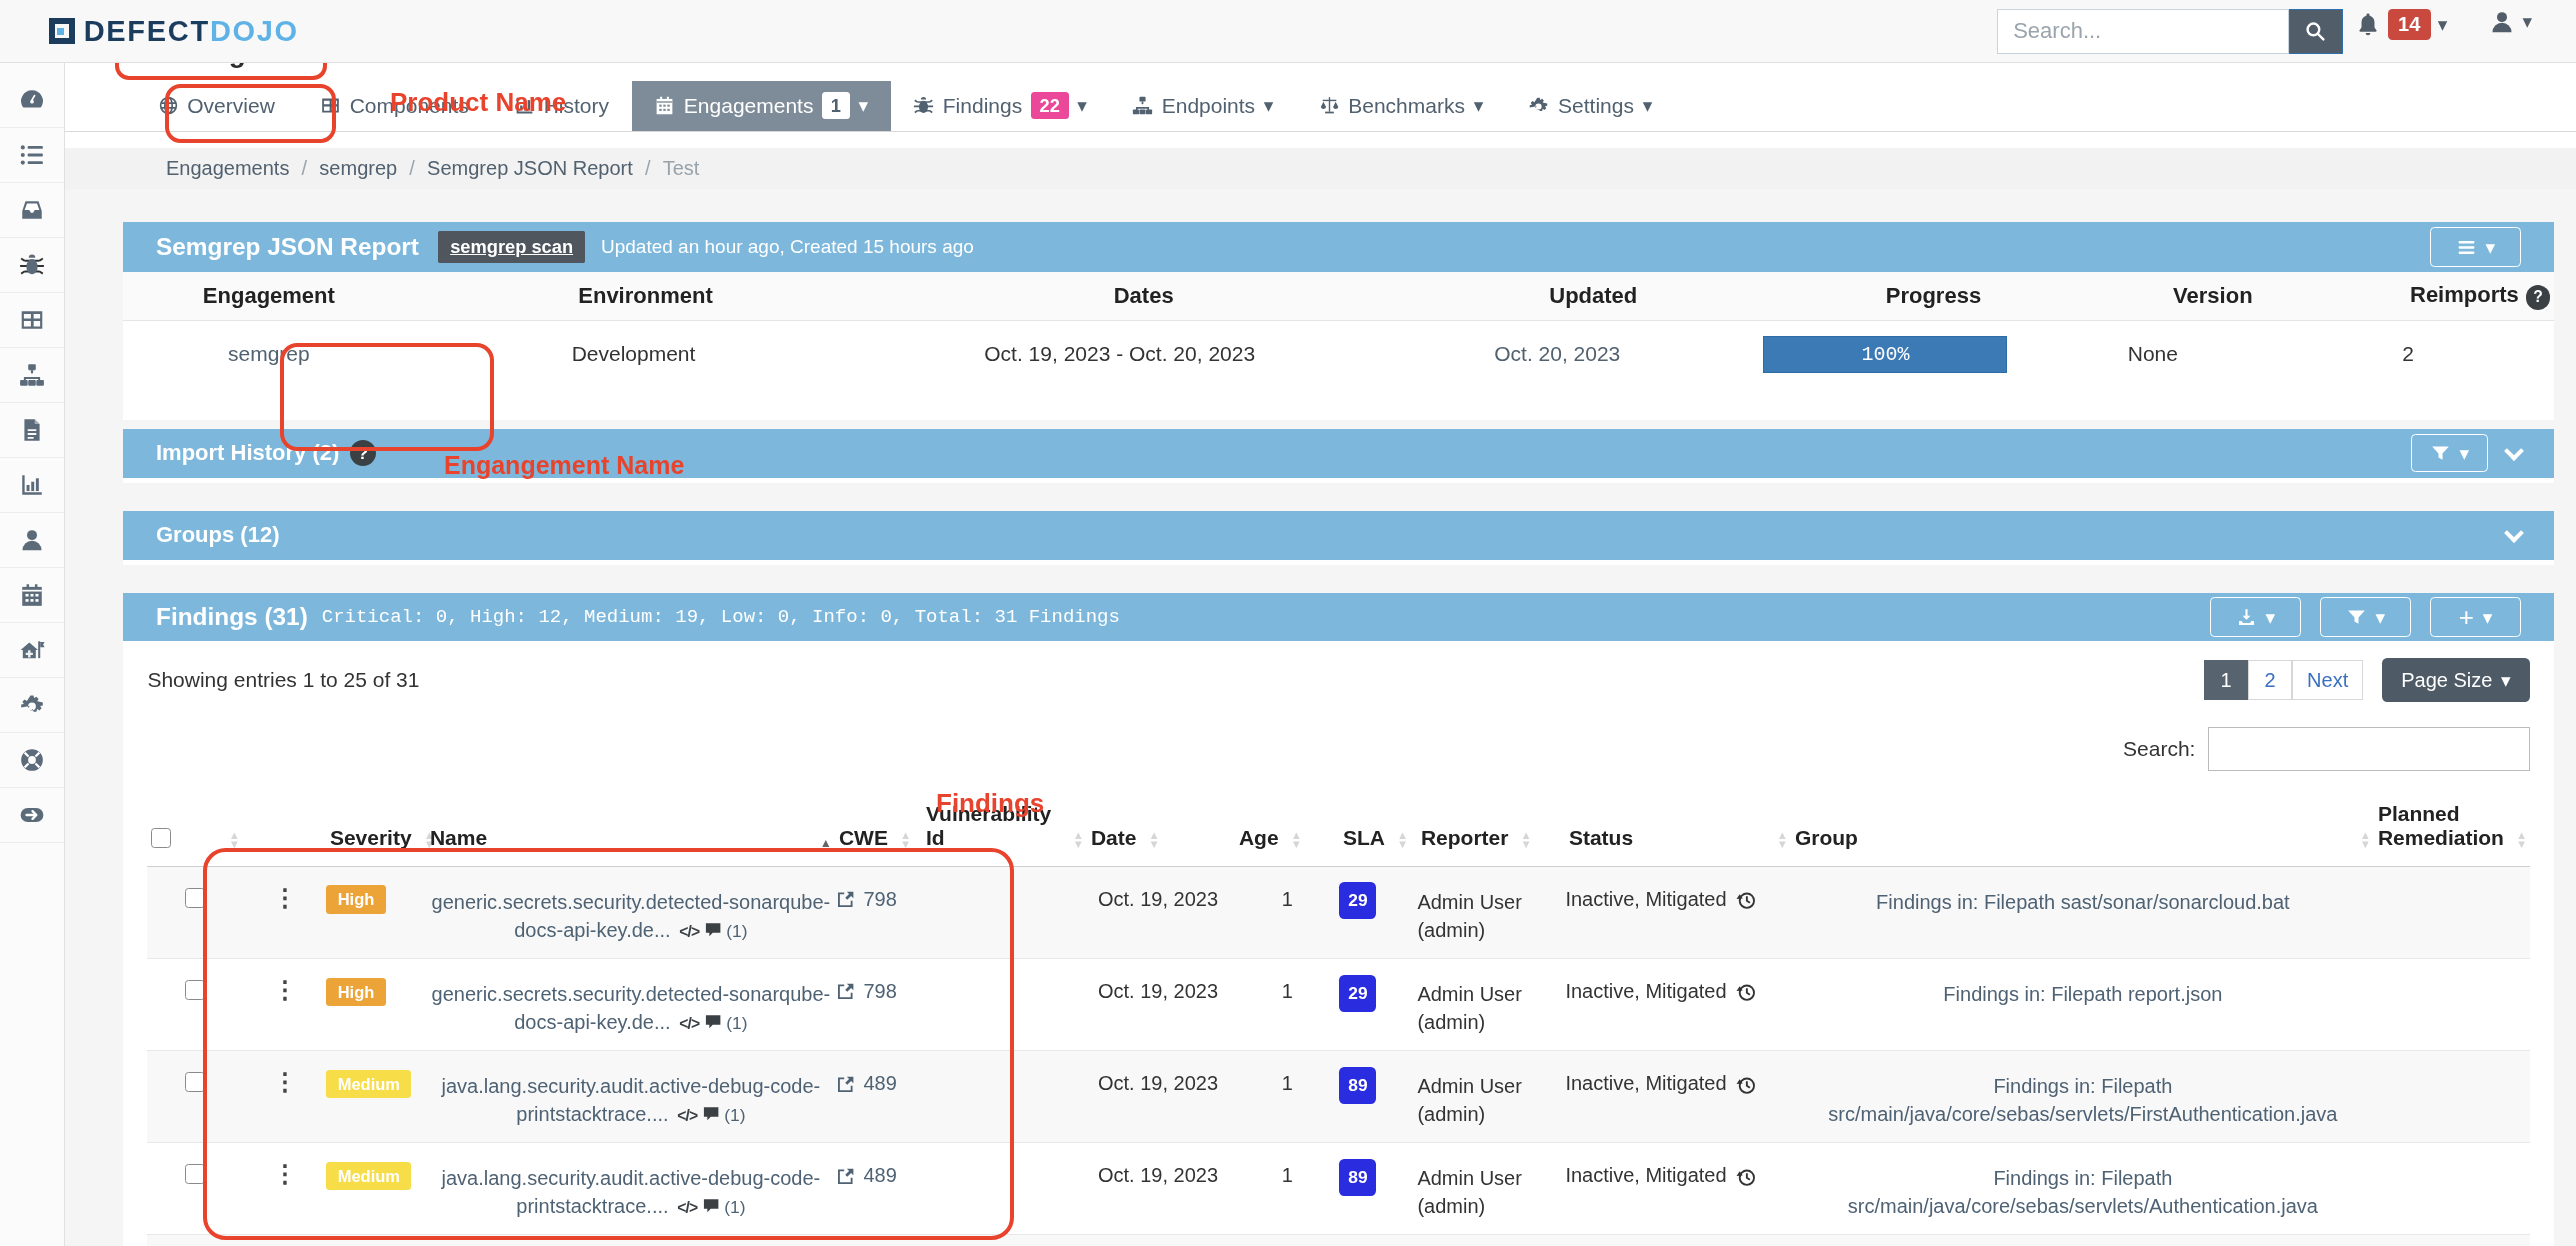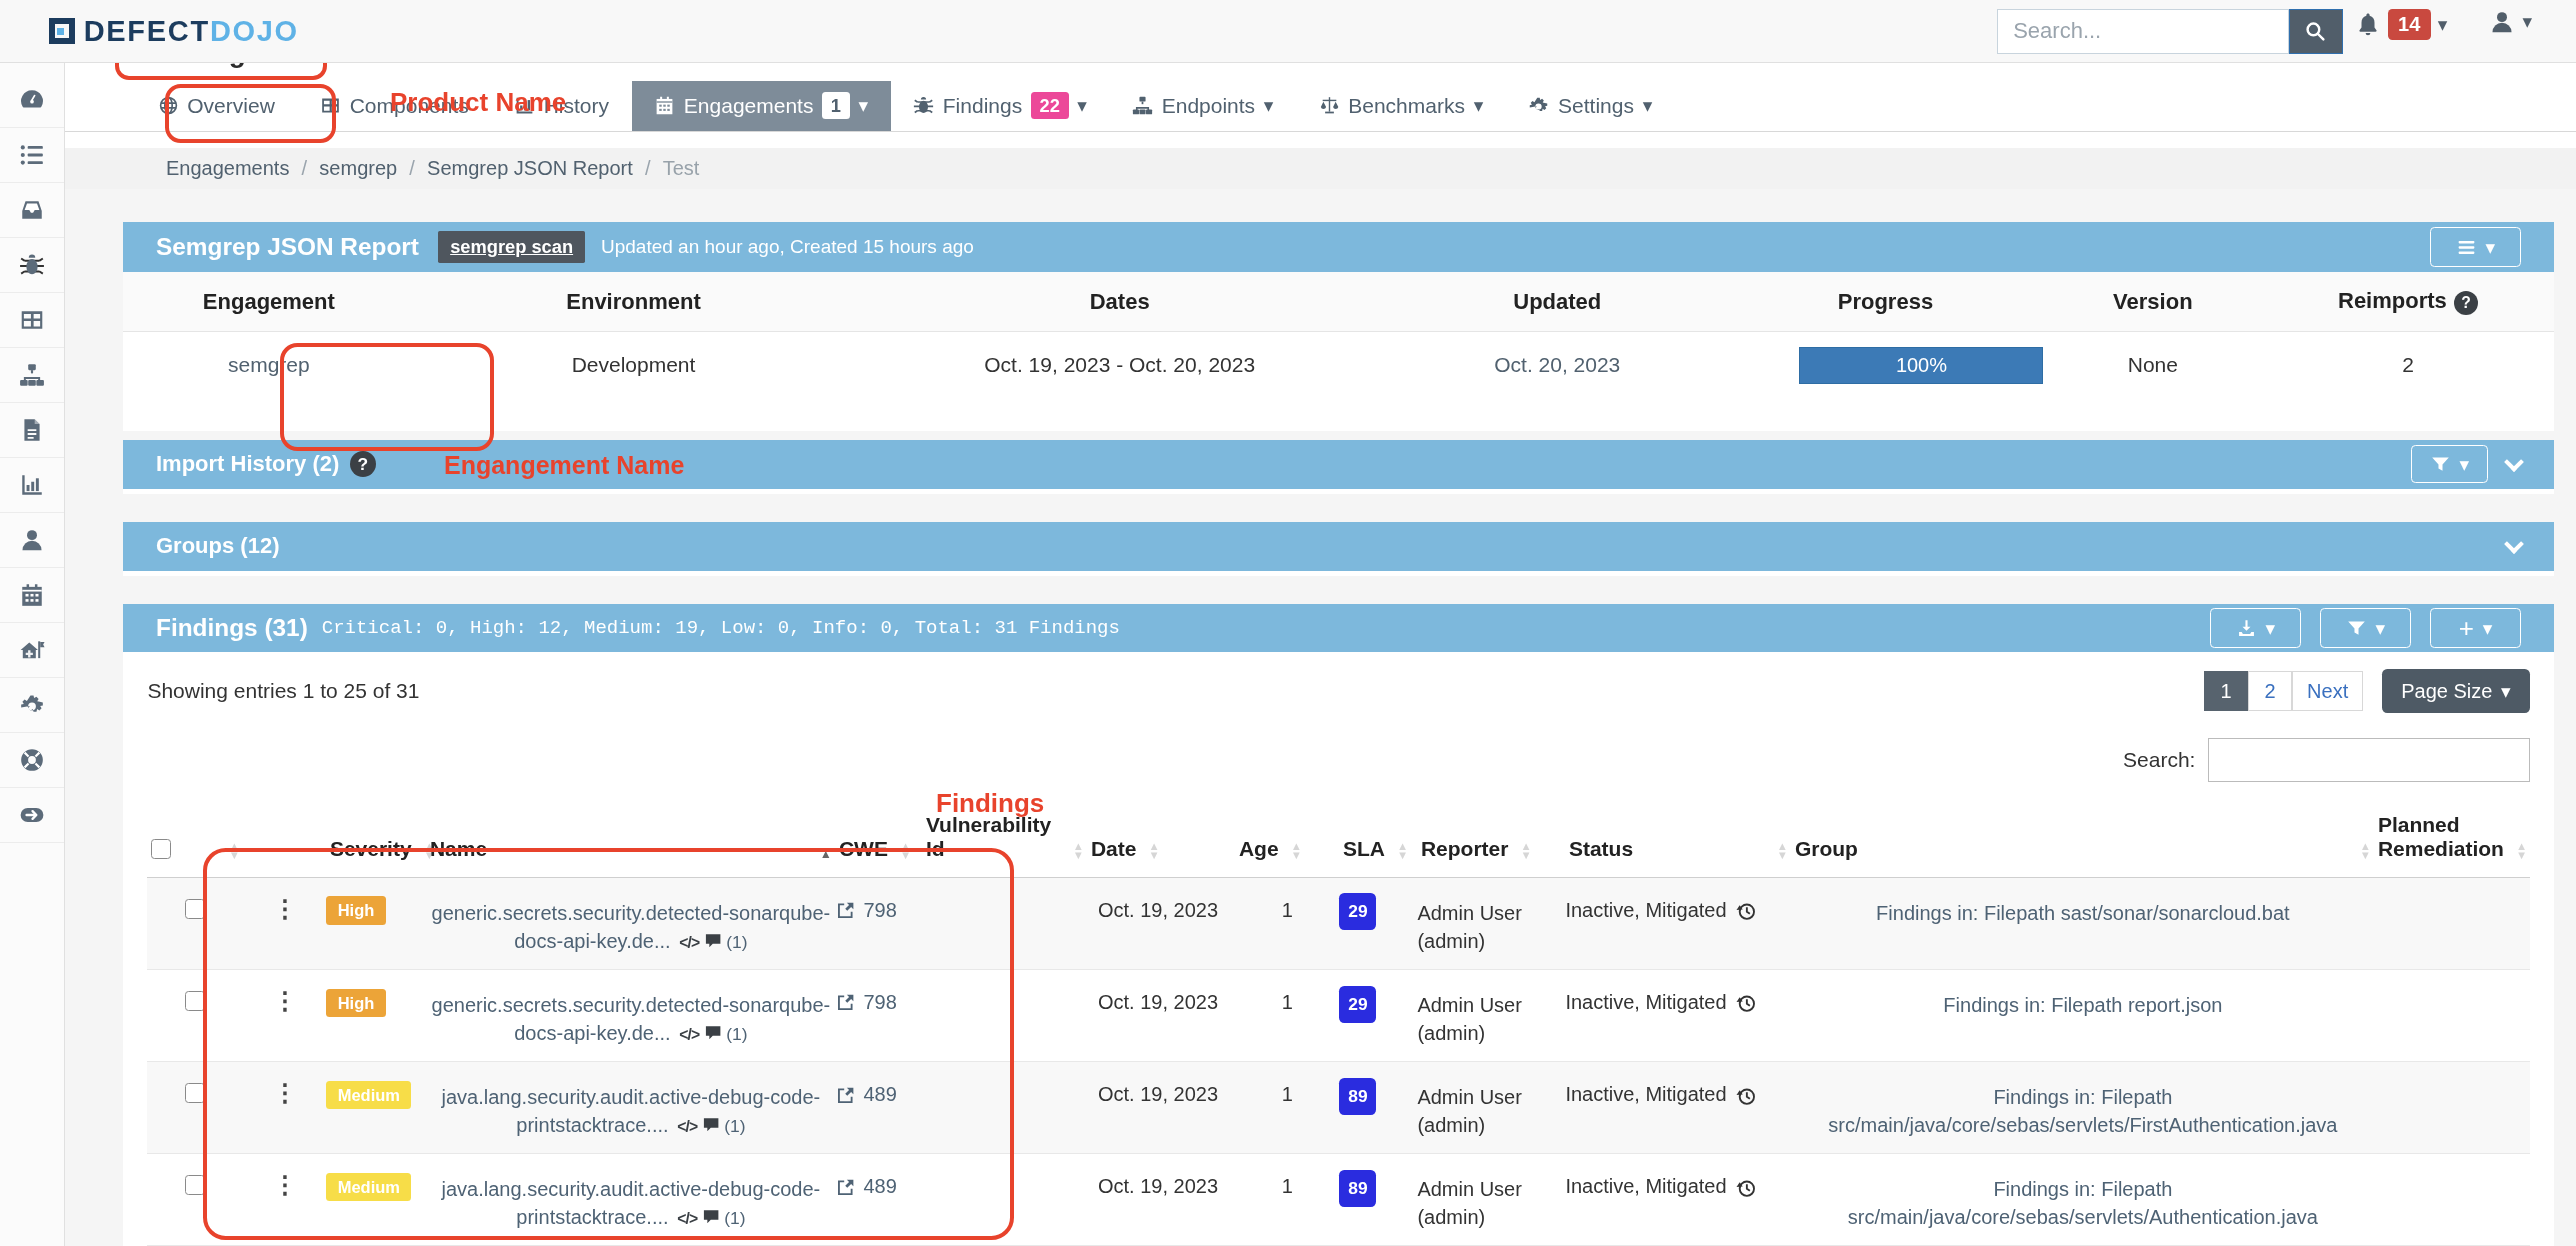--- a/index.html
+++ b/index.html
@@ -76,25 +76,25 @@
   .outline-btn svg { width:21px; height:21px; fill:#fff; }
   .chevron { width:14px; height:14px; border-right:4.4px solid #fff; border-bottom:4.4px solid #fff;
     transform:rotate(45deg); margin-top:-5.2px; cursor:pointer; }
   .qmark { display:inline-flex; width:26px; height:26px; background:#3b4045; color:#fff; border-radius:50%;
     font-size:17.4px; font-weight:bold; align-items:center; justify-content:center; margin-left:10.4px; }
 
   .panel-report { background:#fff; margin-bottom:8.7px; padding-bottom:33px; }
   .eng-table { width:100%; }
   .eng-hrow, .eng-drow { display:grid;
     grid-template-columns:12% 18% 22% 14% 13% 9% 12%; align-items:center; text-align:center; }
-  .eng-hrow { height:60px; background:#fafafa; border-bottom:0.9px solid #e5e5e5; font-size:22px; font-weight:bold; color:#222; }
+  .eng-hrow { height:49px; background:#fafafa; border-bottom:0.9px solid #e5e5e5; font-size:22px; font-weight:bold; color:#222;gap:12px; }
   .eng-drow { height:66px; background:#fff; font-size:21px; }
   .eng-hrow .qmark { width:24.4px; height:24.4px; font-size:15.7px; margin-left:7px; }
   .lnk { color:#51616f; cursor:pointer; }
-  .progress-wrap { display:flex; justify-content:flex-end; }
+  .progress-wrap { display:flex; justify-content:center;font-family:Liberation Mono, monospace; }
   .progress-bar { width:244px; height:37px; background:#3c7ab6; border:0.9px solid #2e6da4; color:#fff;
     font-size:20px; display:flex; align-items:center; justify-content:center; }
 
   .panel-mini { margin-bottom:28px; }
   .panel-mini .body { height:5.2px; background:#fff; }
 
   .panel-findings { background:#fff; }
   .bar-findings { height:48px; }
   .bar-findings .bar-title { font-size:24.4px; margin-right:14px; }
   .bar-summary { font-size:19px;font-family:Liberation Mono, monospace; }

